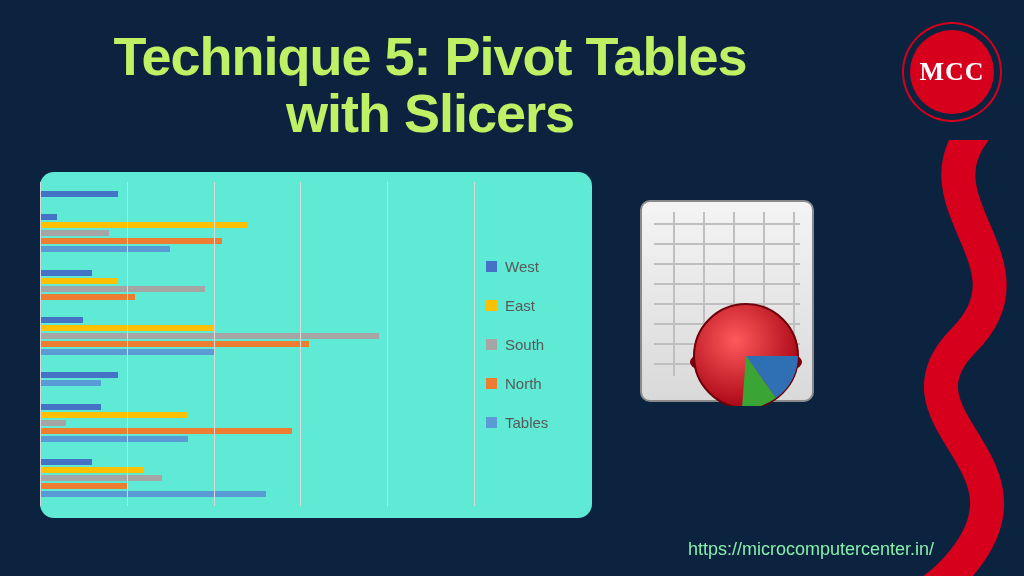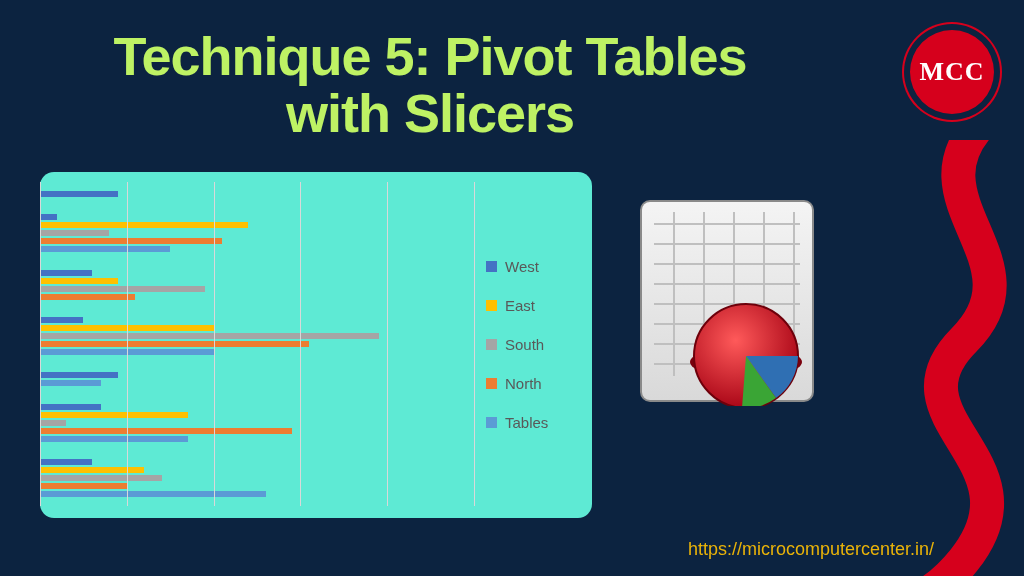--- a/index.html
+++ b/index.html
@@ -108,21 +108,21 @@
     position: absolute;
     left: 636px;
     top: 196px;
     width: 182px;
     height: 210px;
   }
   .footer-url {
     position: absolute;
     right: 90px;
     bottom: 16px;
-    color: #eab308;
+    color: #86efac;
     font-size: 18px;
   }
 </style>
 </head>
 <body>
 
 <h1 class="title">Technique 5: Pivot Tables with Slicers</h1>
 
 <div class="logo">MCC</div>
 

